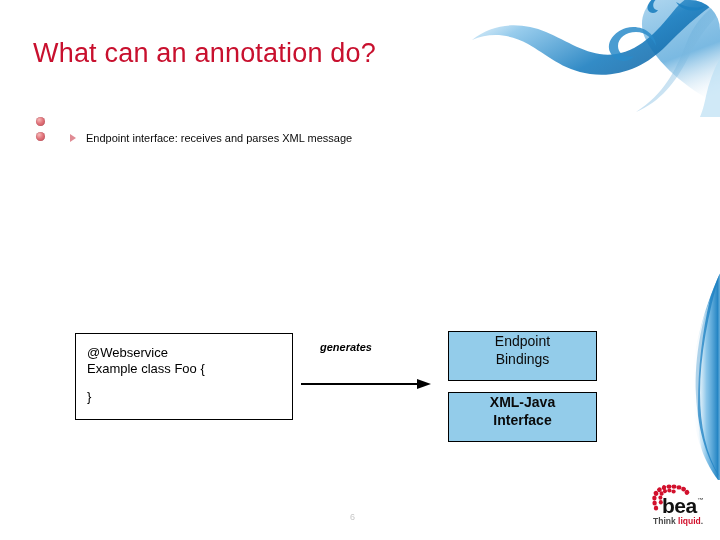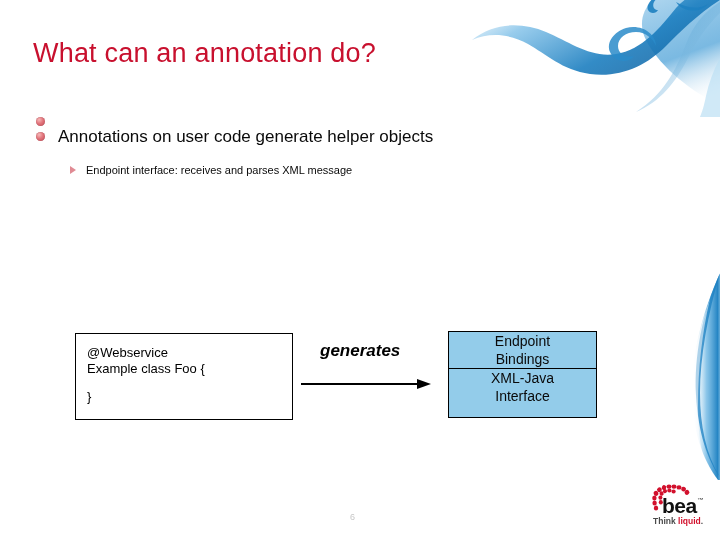--- a/index.html
+++ b/index.html
@@ -7,20 +7,21 @@
     padding: 0;
     background: #ffffff;
   }
   #slide {
     position: relative;
     width: 720px;
     height: 540px;
     background: #ffffff;
     overflow: hidden;
     font-family: "Liberation Sans", sans-serif;
+    border-radius: 30px;
   }
 
   
   .smoke-tr {
     position: absolute;
     top: -18px;
     right: -30px;
     width: 300px;
     height: 135px;
     pointer-events: none;
@@ -114,21 +115,21 @@
     color: #000000;
     line-height: 16px;
     pointer-events: auto;
   }
   .codebox .blank { height: 12px; }
 
   .genlabel {
     position: absolute;
     left: 320px;
     top: 341px;
-    font-size: 17px;
+    font-size: 11px;
     font-style: italic;
     font-weight: bold;
     color: #000000;
     pointer-events: auto;
   }
   .arrow-wrap {
     position: absolute;
     left: 301px;
     top: 376px;
     width: 130px;
@@ -144,21 +145,21 @@
     border: 1px solid #000000;
     box-sizing: border-box;
     text-align: center;
     font-size: 14px;
     color: #0a0a0a;
     line-height: 18px;
     height: 50px;
     pointer-events: auto;
   }
   #box-endpoint { top: 331px; }
-  #box-bindings { top: 368px; }
+  #box-bindings { top: 392px; font-weight: bold; }
 
   
   #pagenum {
     position: absolute;
     left: 350px;
     top: 512px;
     font-size: 9px;
     color: #c7c7c7;
   }
 
@@ -220,21 +221,20 @@
   <div id="title">What can an annotation do?</div>
 
   <div id="bullets">
 
     <div class="lvl1">
       <span class="dot"></span>
     </div>
 
     <div class="lvl1">
       <span class="dot"></span>
-      <span>Annotations on user code generate helper objects</span>
     </div>
 
     <div class="lvl2" style="margin-top:18px;">
       <span class="tri"></span>
       <span>Endpoint interface: receives and parses XML message</span>
     </div>
 
 
   </div>
 

